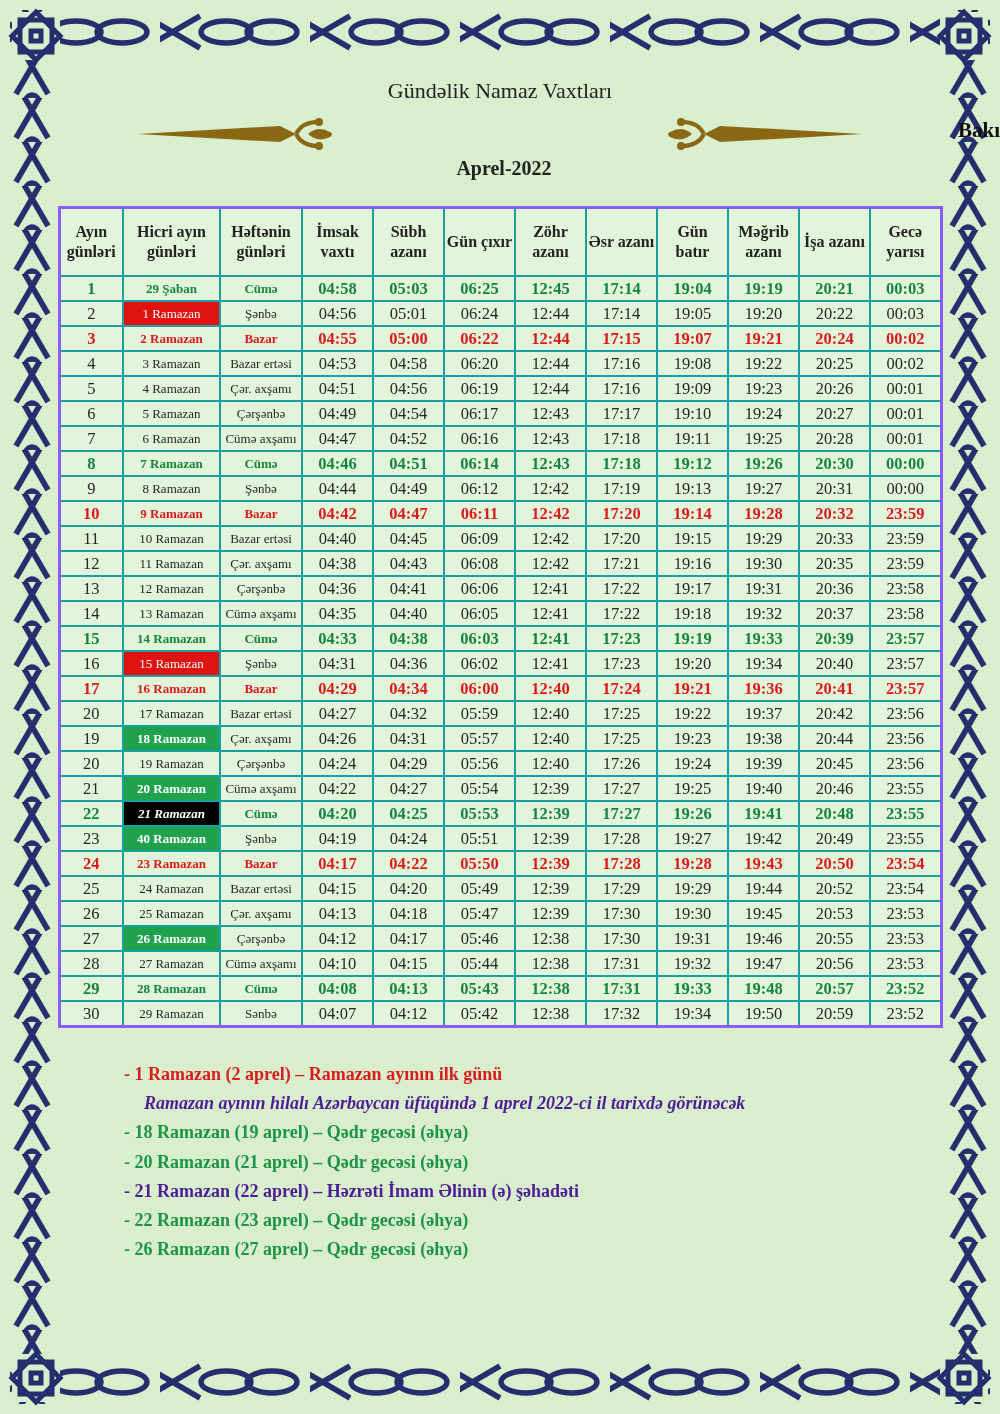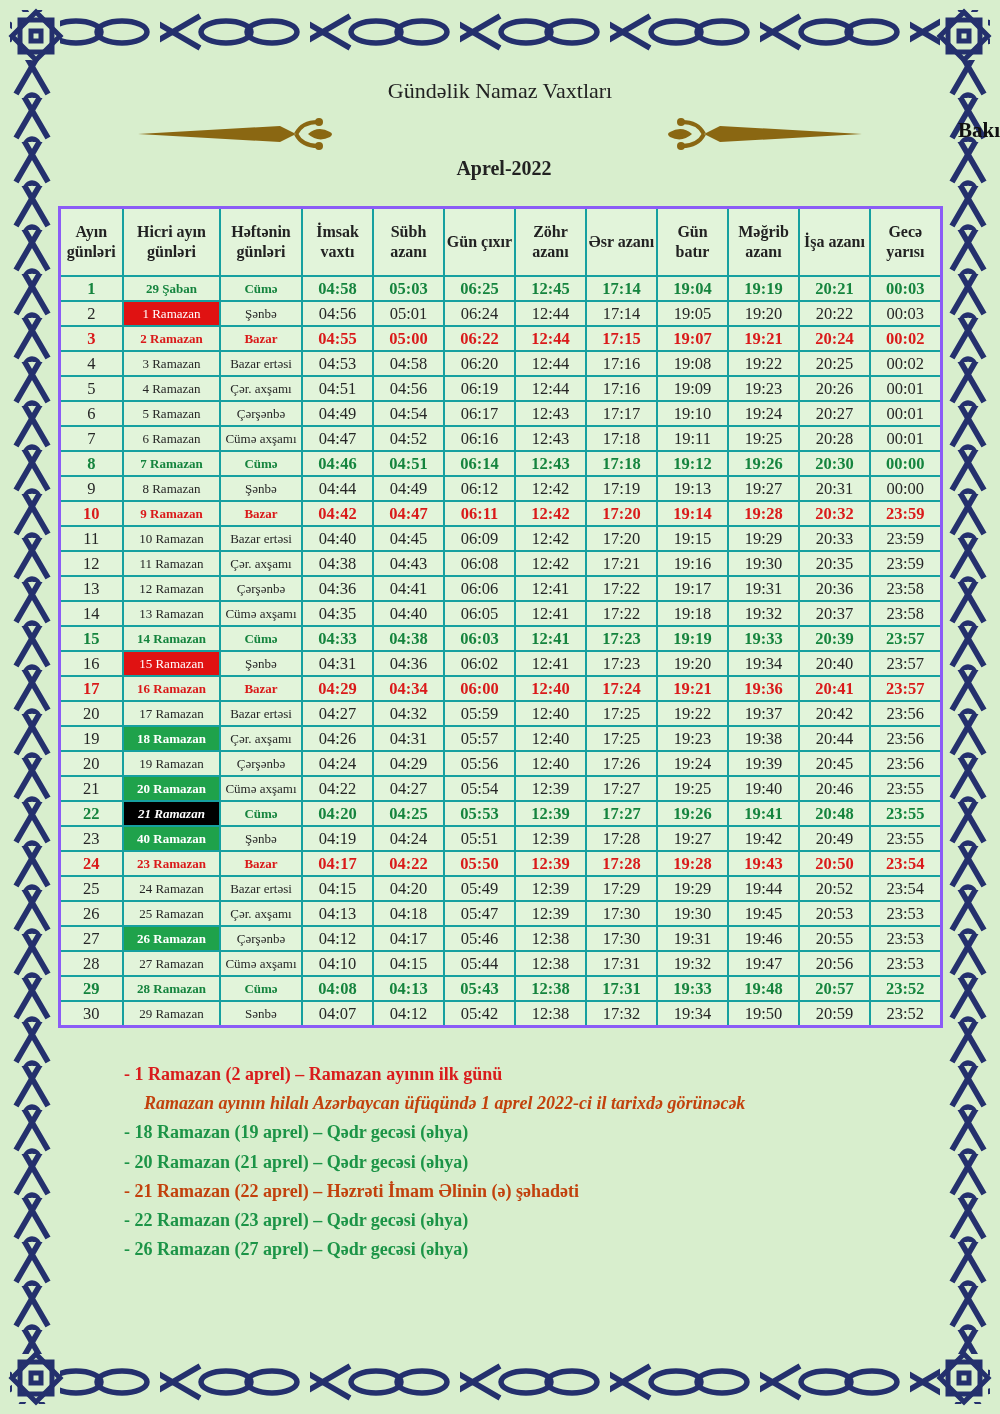--- a/index.html
+++ b/index.html
@@ -48,21 +48,21 @@
   tr.row-red td{color:#da1a1a;font-weight:bold;}
   td.hijri-bg-red{background:#e01212;color:#fff !important;font-weight:normal;}
   td.hijri-bg-green{background:#1fa24b;color:#fff !important;font-weight:bold;margin-left:32px;}
   td.hijri-bg-black{background:#000;color:#fff !important;font-weight:bold;font-style:italic;}
 
   
   .notes{margin:36px 0 0 124px;}
   .note{margin:4px 0 8px 0;font-size:18px;font-weight:bold;line-height:1.18;}
   .note-red{color:#d91c1c;}
   .note-green{color:#1c9447;}
-  .note-black{color:#c2410c;}
+  .note-black{color:#4c1d95;}
   .note-italic{font-style:italic;margin-left:20px;}
 </style>
 </head>
 <body>
 
 <svg width="0" height="0" style="position:absolute" data-name="knot-pattern-defs">
   <defs>
     <pattern id="chainH" width="150" height="44" patternUnits="userSpaceOnUse">
       <g fill="none" stroke="#24306d" stroke-width="5.5">
         <path d="M -15 6 L 40 38 M -15 38 L 40 6"></path>

